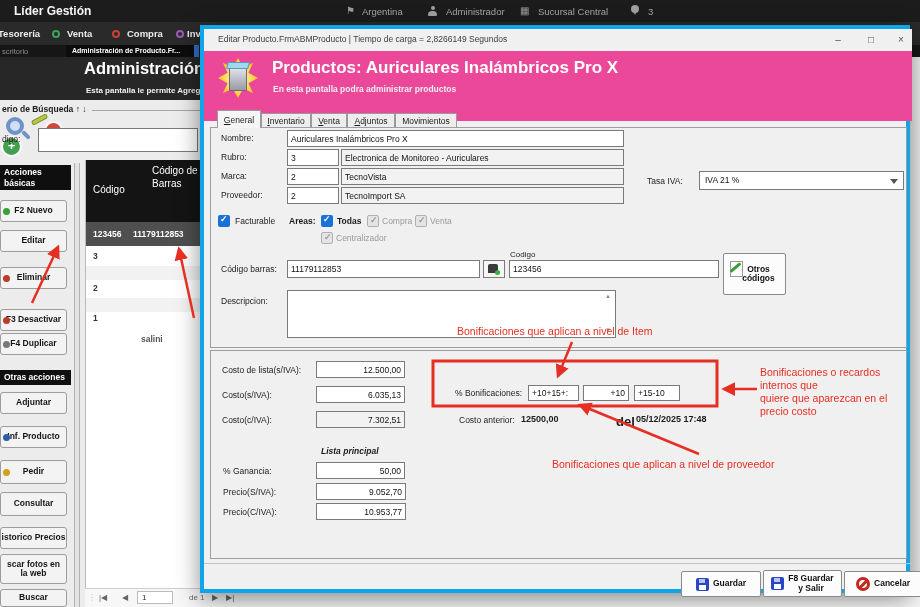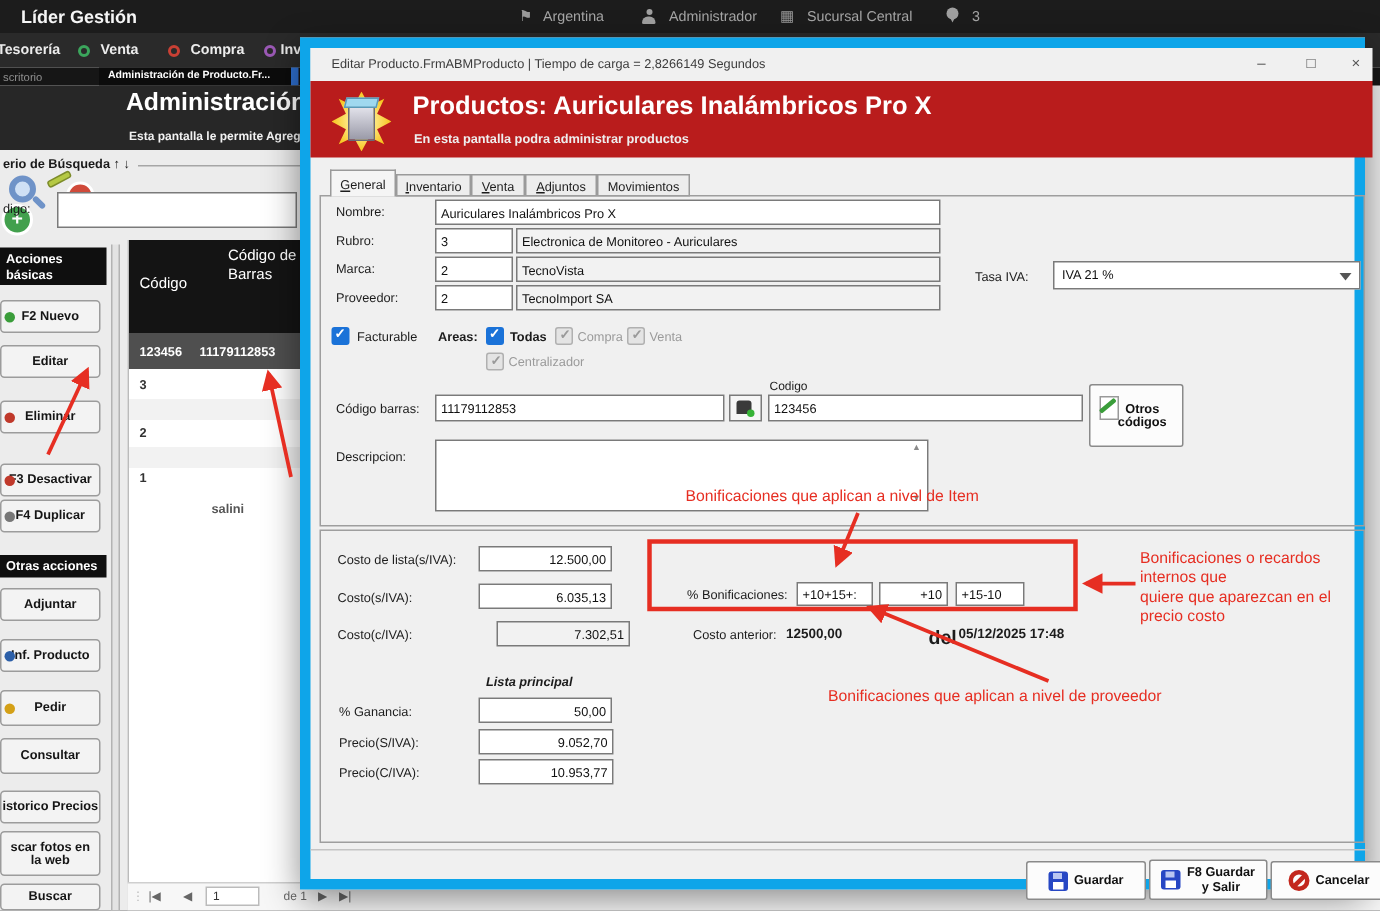--- a/index.html
+++ b/index.html
@@ -68,25 +68,25 @@
   .g-row { position:absolute; left:7px; font-size:8.5px; font-weight:700; color:#333; }
   .g-stripe { position:absolute; left:0; width:115px; height:14px; background:#f2f2f2; }
   .g-note { position:absolute; left:55px; top:174px; font-size:8.5px; font-weight:700; color:#555; }
 
   .pager { left:85px; top:588px; width:835px; height:19px; background:#f7f7f7; border-top:1px solid #cfcfcf; }
   .pg { position:absolute; top:4px; font-size:8px; color:#666; }
   .pg-box { position:absolute; left:52px; top:2px; width:36px; height:13px; background:#fff; border:1px solid #bbb; font-size:8px; color:#333; padding:1px 0 0 4px; }
 
   
   .dialog { left:200px; top:25px; width:710px; height:568px; background:#f0f0f0;
-            border:7px solid #0ea5e9; box-shadow:0 6px 22px rgba(0,0,0,.45); z-index:10; }
+            border:4px solid #0ea5e9; box-shadow:0 6px 22px rgba(0,0,0,.45); z-index:10; }
   .d-titlebar { position:absolute; left:0; top:0; width:708px; height:22px; background:#f0f0f0; }
   .d-title { position:absolute; left:14px; top:5px; font-size:8.5px; color:#3c3c3c; white-space:nowrap; }
   .d-ctl { position:absolute; top:3px; width:18px; height:16px; font-size:10px; color:#555; text-align:center; line-height:15px; }
-  .d-header { position:absolute; left:0; top:22px; width:708px; height:51px; background:#b91c1c; }
+  .d-header { position:absolute; left:0; top:22px; width:708px; height:70px; background:#ec4899; }
   .d-ico { position:absolute; left:11px; top:3px; width:46px; height:47px; }
   .d-star { position:absolute; left:3px; top:4px; width:40px; height:40px; background:radial-gradient(circle,#fff3a0 20%,#f7c31d 70%);
             clip-path:polygon(50% 0,63% 24%,88% 12%,76% 37%,100% 50%,76% 63%,88% 88%,63% 76%,50% 100%,37% 76%,12% 88%,24% 63%,0 50%,24% 37%,12% 12%,37% 24%); }
   .d-box { position:absolute; left:14px; top:13px; width:18px; height:24px; background:linear-gradient(180deg,#e4e4ec,#9a9aa8); border:1px solid #6a6a78; border-radius:1px; }
   .d-boxlid { position:absolute; left:12px; top:8px; width:22px; height:7px; background:#9fd8ef; border:1px solid #5a9ab8; transform:skewX(-14deg); }
   .d-h-title { position:absolute; left:68px; top:7px; font-size:17px; font-weight:700; color:#fff; white-space:nowrap; }
   .d-h-sub { position:absolute; left:69px; top:33px; font-size:8.5px; font-weight:700; color:#eee; white-space:nowrap; }
 
   .dtab { position:absolute; background:#ededed; border:1px solid #9a9a9a; font-size:8.5px; color:#1c1c1c;
           display:flex; align-items:center; justify-content:center; }
@@ -347,21 +347,21 @@
     <span class="scr" style="left:401px;top:264px;">▲</span>
     <span class="scr" style="left:401px;top:298px;">▼</span>
 
     <div class="gbox" style="left:6px;top:321px;width:697px;height:209px;"></div>
 
     <span class="dlab" style="left:18px;top:336px;">Costo de lista(s/IVA):</span>
     <input class="dinp num" style="left: 112px; top: 332px; width: 89px; height: 17px;" value="12.500,00">
     <span class="dlab" style="left:18px;top:361px;">Costo(s/IVA):</span>
     <input class="dinp num" style="left: 112px; top: 357px; width: 89px; height: 17px;" value="6.035,13">
     <span class="dlab" style="left:18px;top:386px;">Costo(c/IVA):</span>
-    <input class="dinp num ro" style="left: 112px; top: 382px; width: 89px; height: 17px; margin-left: 12px;" value="7.302,51">
+    <input class="dinp num ro" style="left: 112px; top: 382px; width: 89px; height: 17px;" value="7.302,51">
 
     <span class="dlab" style="left:251px;top:359px;">% Bonificaciones:</span>
     <input class="dinp" style="left: 324px; top: 356px; width: 51px; height: 16px; overflow: hidden;" value="+10+15+:">
     <input class="dinp num" style="left: 379px; top: 356px; width: 46px; height: 16px;" value="+10">
     <input class="dinp" style="left: 430px; top: 356px; width: 46px; height: 16px; text-align: left;" value="+15-10">
 
     <span class="dlab" style="left:255px;top:386px;">Costo anterior:</span>
     <span class="dlab" style="left:317px;top:385px;font-weight:700;font-size:9px;">12500,00</span>
     <span class="dlab" style="left:412px;top:385px;font-weight:700;font-size:13px;">del</span>
     <span class="dlab" style="left:432px;top:385px;font-weight:700;font-size:9px;">05/12/2025 17:48</span>

